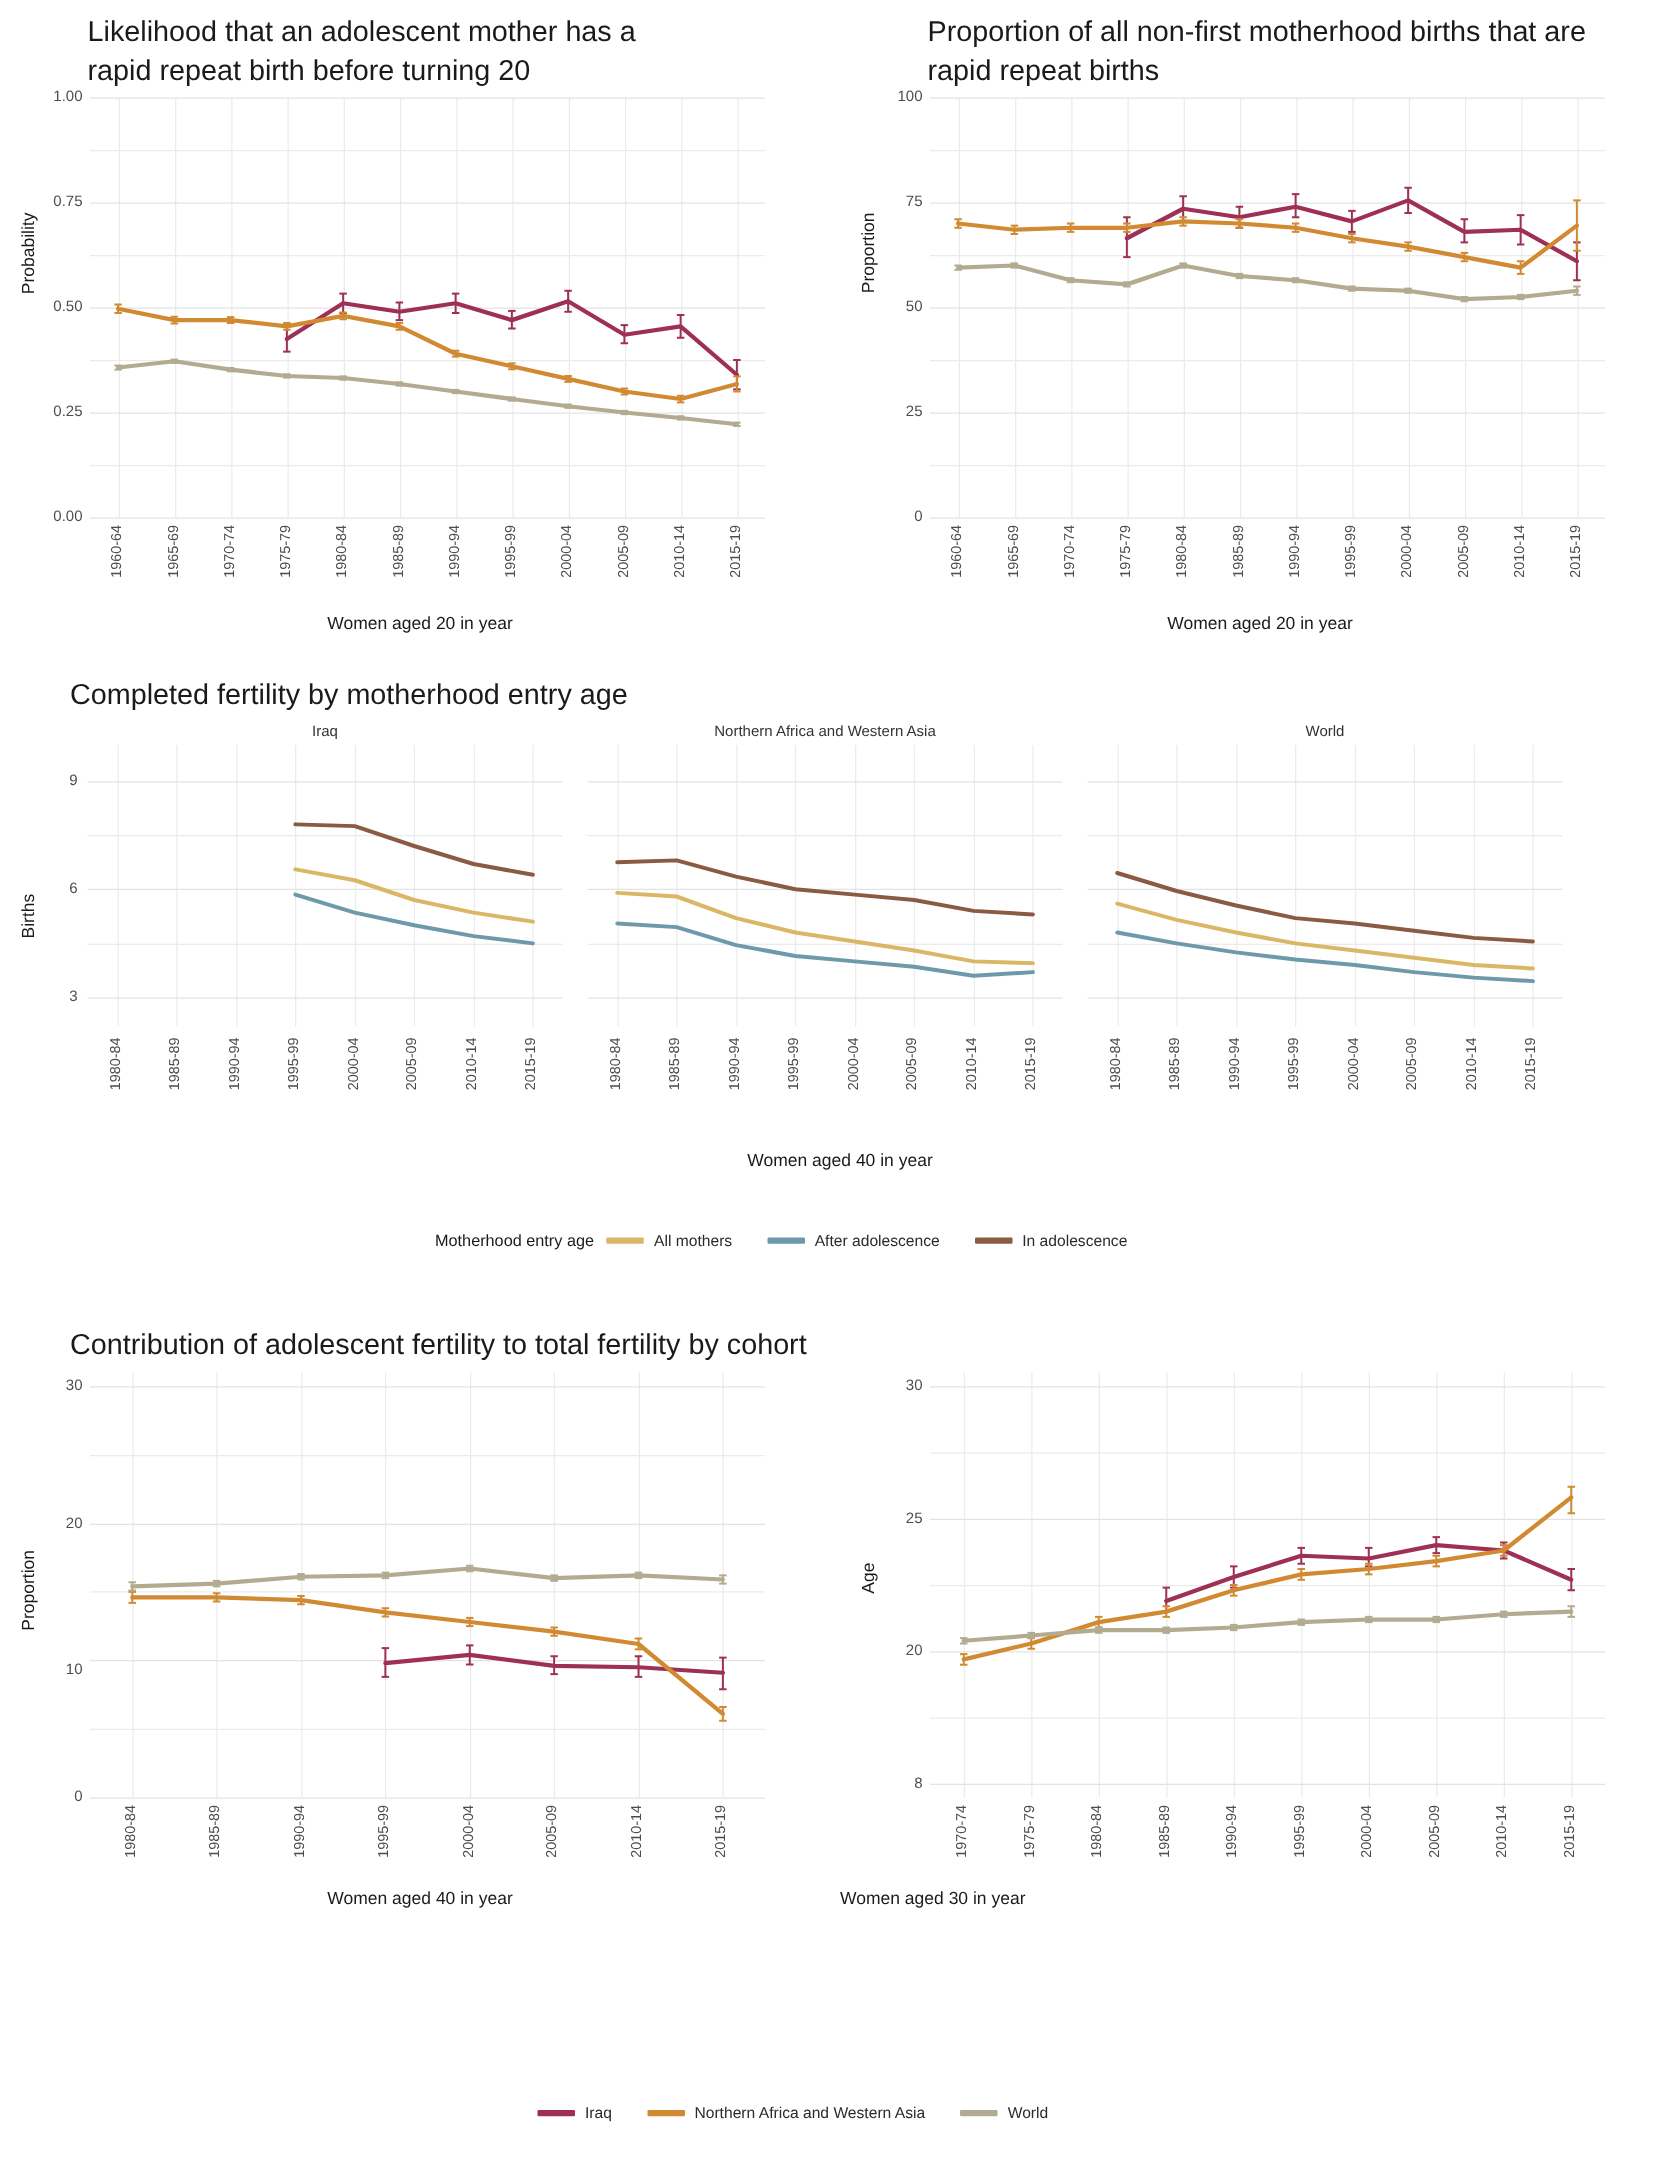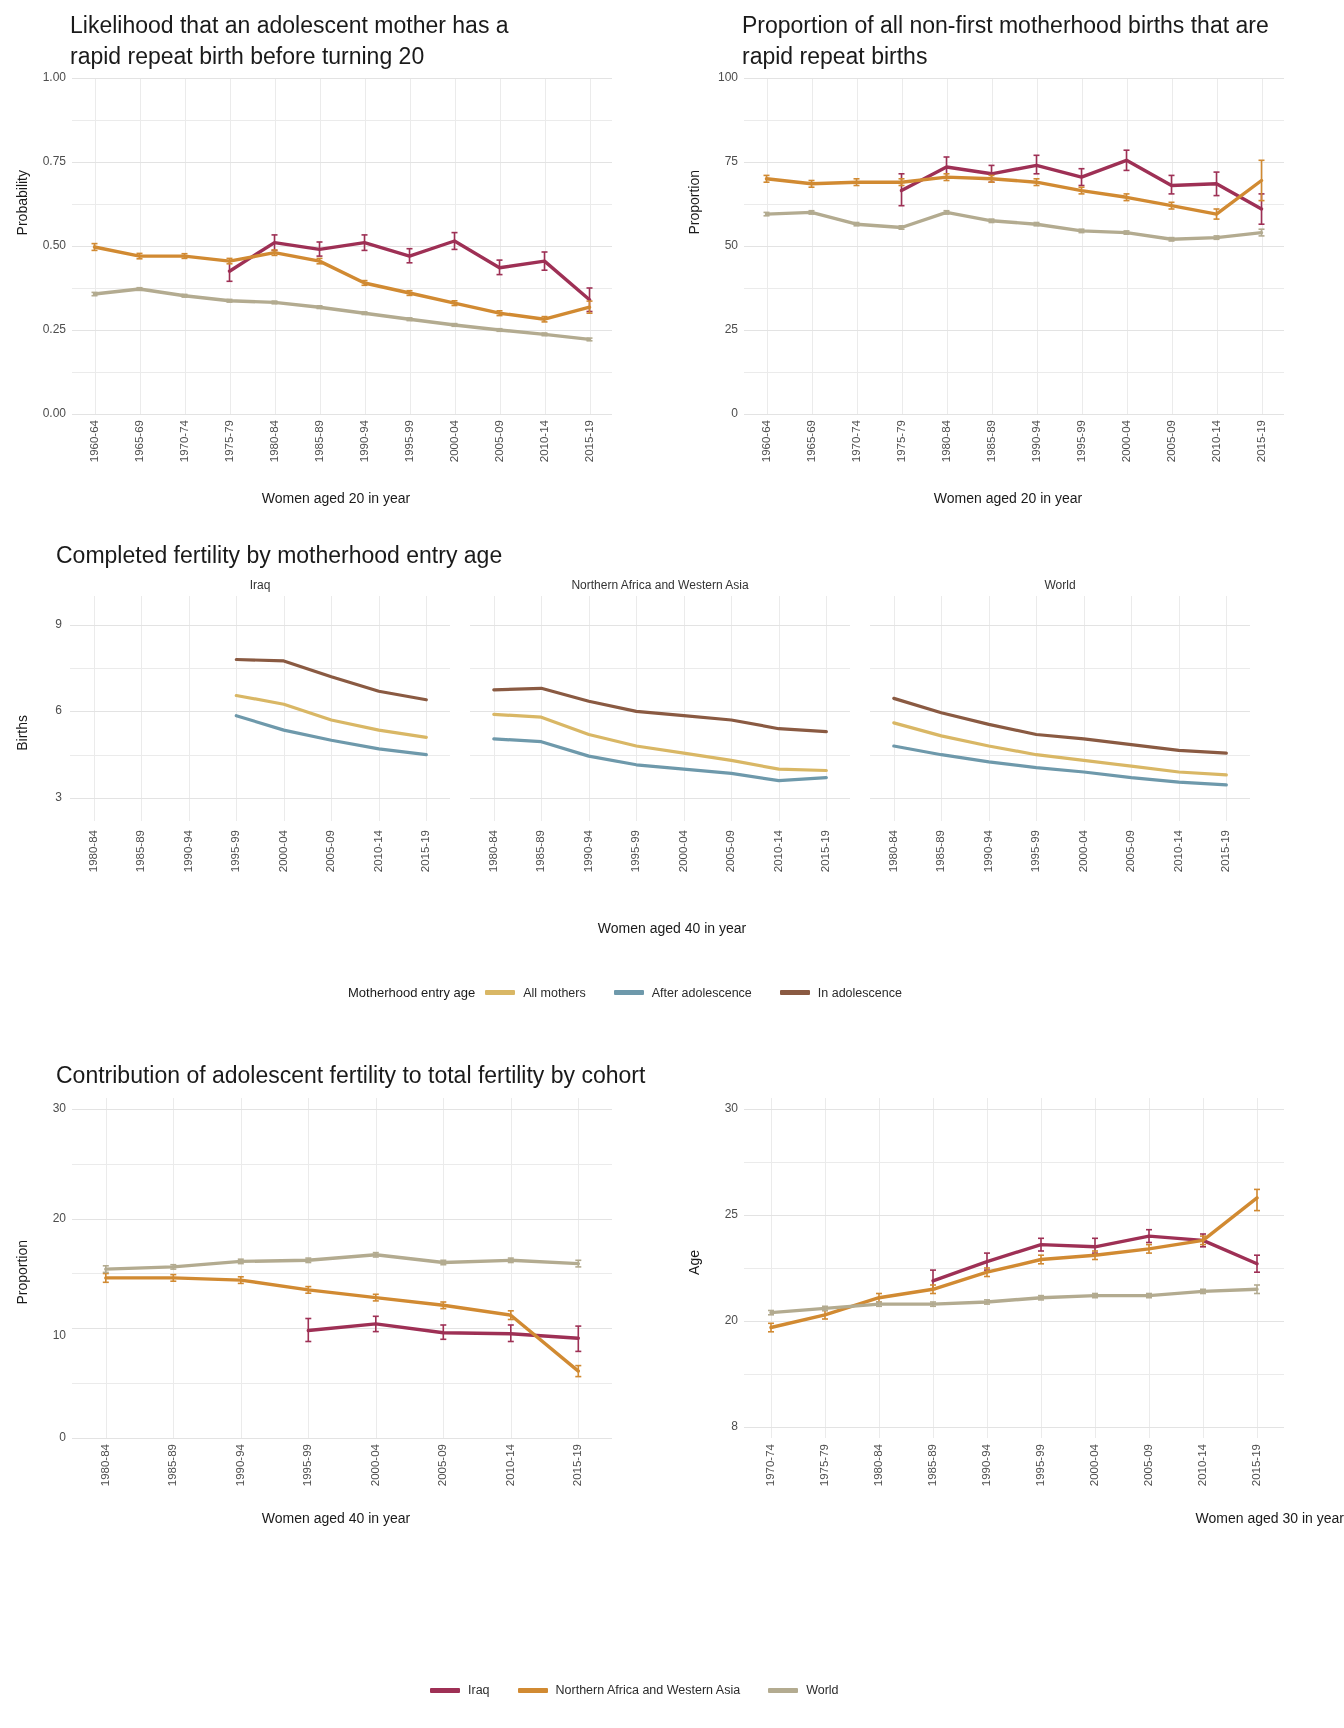--- a/index.html
+++ b/index.html
@@ -702,21 +702,21 @@
       <div class="tick-x" style="position: absolute; left: 146px; top: 394px;">1975-79</div>
       <div class="tick-x" style="position: absolute; left: 200px; top: 394px;">1980-84</div>
       <div class="tick-x" style="position: absolute; left: 254px; top: 394px;">1985-89</div>
       <div class="tick-x" style="position: absolute; left: 308px; top: 394px;">1990-94</div>
       <div class="tick-x" style="position: absolute; left: 362px; top: 394px;">1995-99</div>
       <div class="tick-x" style="position: absolute; left: 416px; top: 394px;">2000-04</div>
       <div class="tick-x" style="position: absolute; left: 470px; top: 394px;">2005-09</div>
       <div class="tick-x" style="position: absolute; left: 524px; top: 394px;">2010-14</div>
       <div class="tick-x" style="position: absolute; left: 578px; top: 394px;">2015-19</div>
     </div>
-  <div class="axis-label" style="position:absolute;left:0;top:460px;width:672px;text-align:right;">Women aged 30 in year</div>
+  <div class="axis-label" style="position:absolute;left:0;top:460px;width:672px;text-align:left;">Women aged 30 in year</div>
 </div>
 
 <div class="legend" style="left:430px;top:1683px;">
   <span class="key">
     <span class="swatch" style="background:#9e3055;"></span>
     <span>Iraq</span>
   </span>
   <span class="key" style="margin-left:18px;">
     <span class="swatch" style="background:#d18a32;"></span>
     <span>Northern Africa and Western Asia</span>

